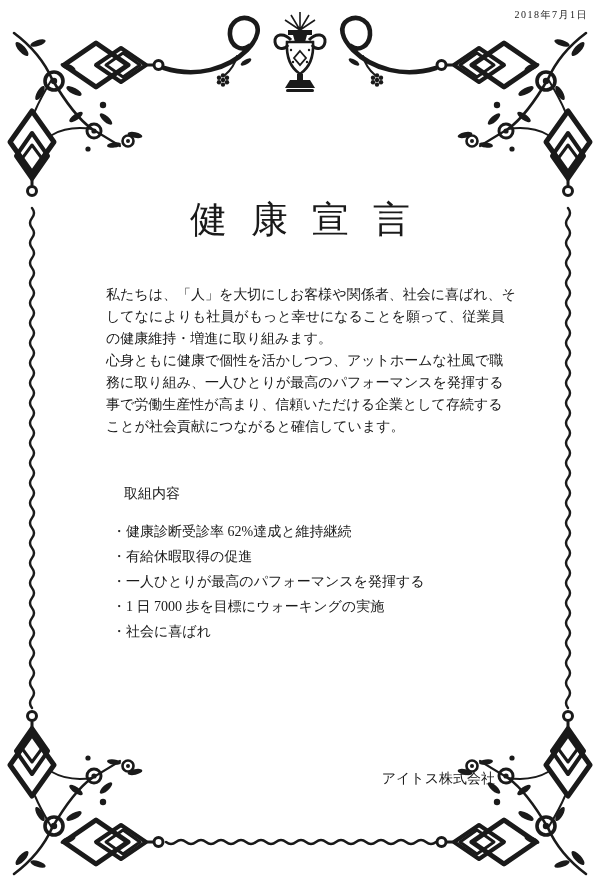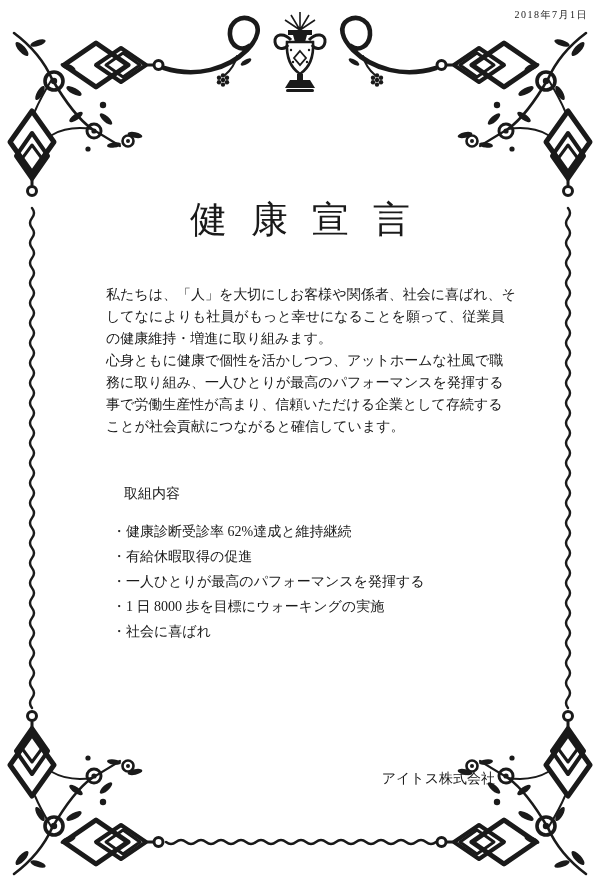--- a/index.html
+++ b/index.html
@@ -155,21 +155,21 @@
 事で労働生産性が高まり、信頼いただける企業として存続する
 ことが社会貢献につながると確信しています。</p>
   </div>
 
   <div class="initiatives">
     <p class="initiatives-heading">取組内容</p>
     <ul>
       <li>・健康診断受診率 62%達成と維持継続</li>
       <li>・有給休暇取得の促進</li>
       <li>・一人ひとりが最高のパフォーマンスを発揮する</li>
-      <li>・1 日 8000 歩を目標にウォーキングの実施</li>
+      <li>・1 日 7000 歩を目標にウォーキングの実施</li>
       <li>・社会に喜ばれ</li>
     </ul>
   </div>
 
   <div class="signature">
     <div>アイトス株式会社</div>
   </div>
 
 </div>
 

